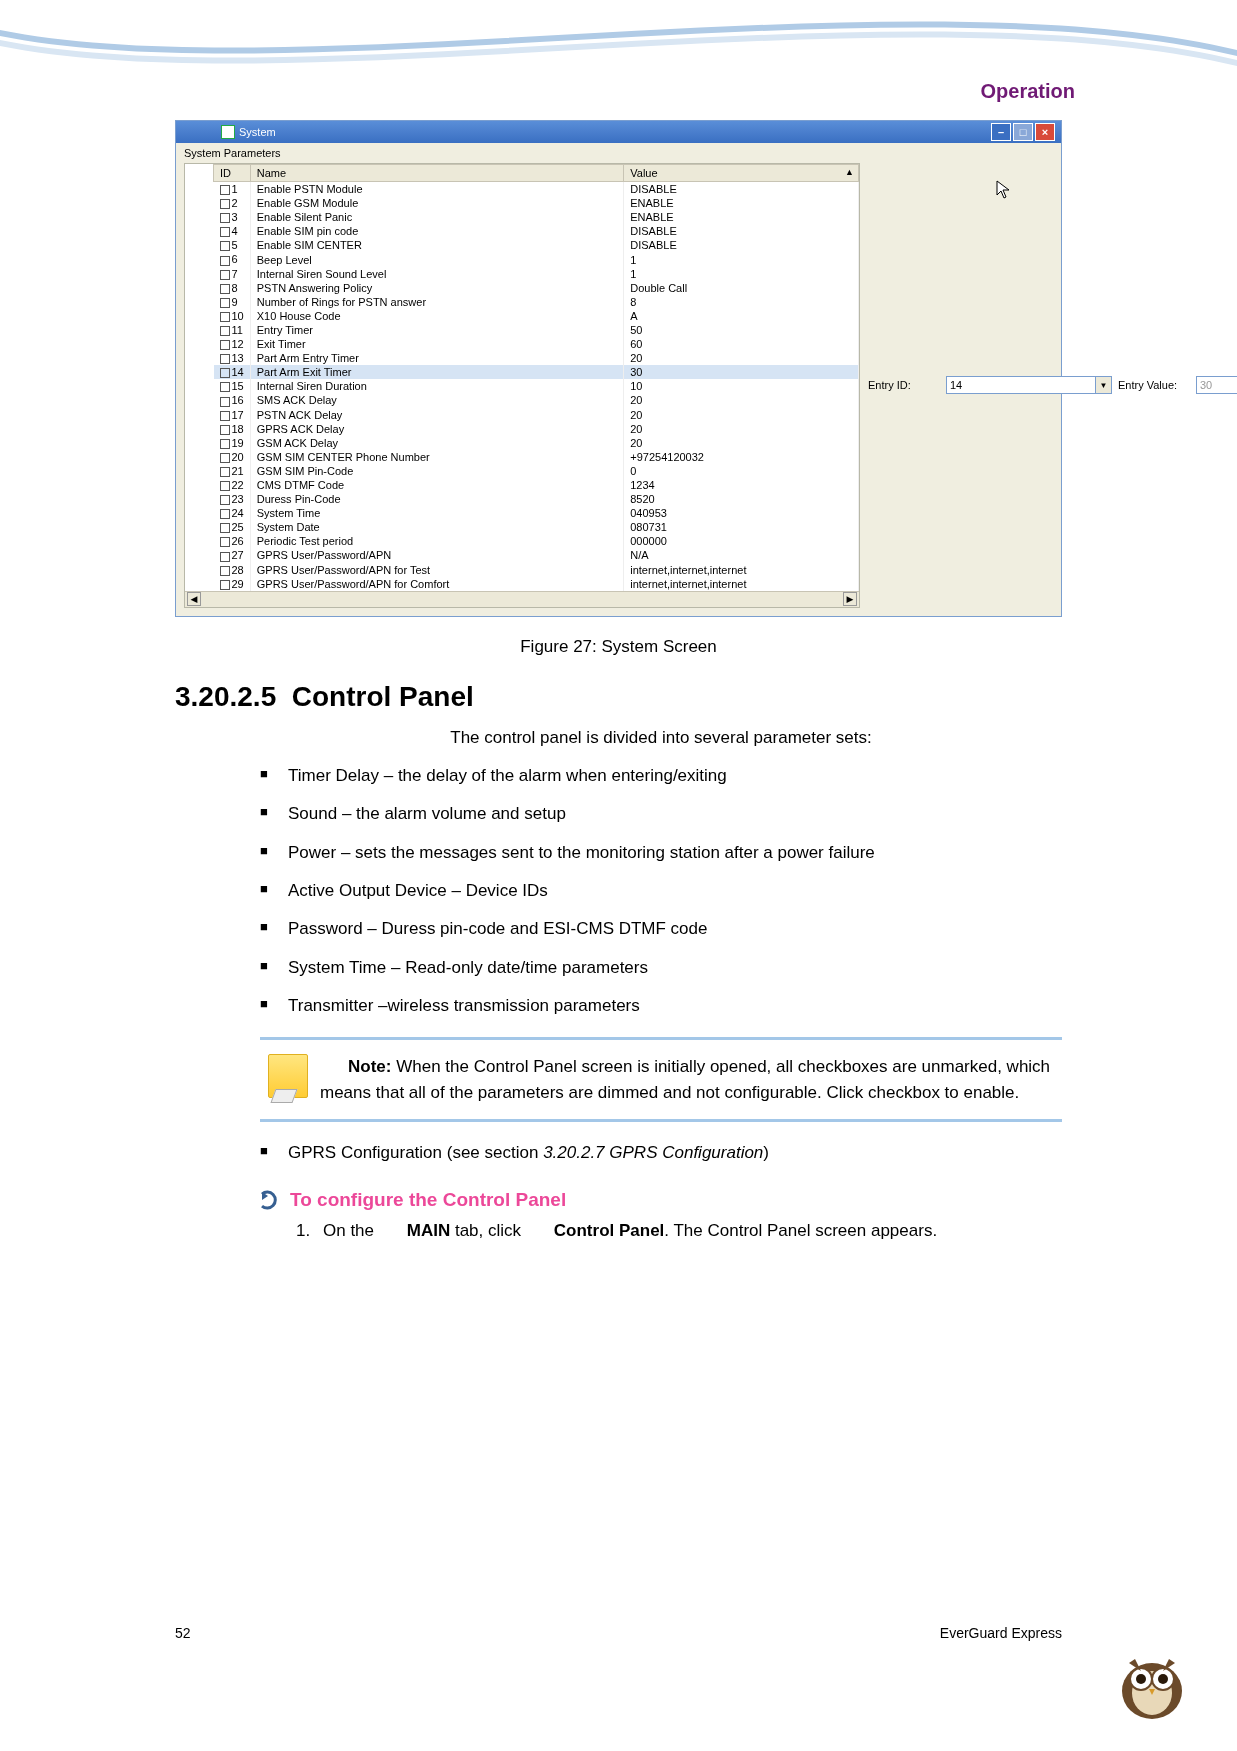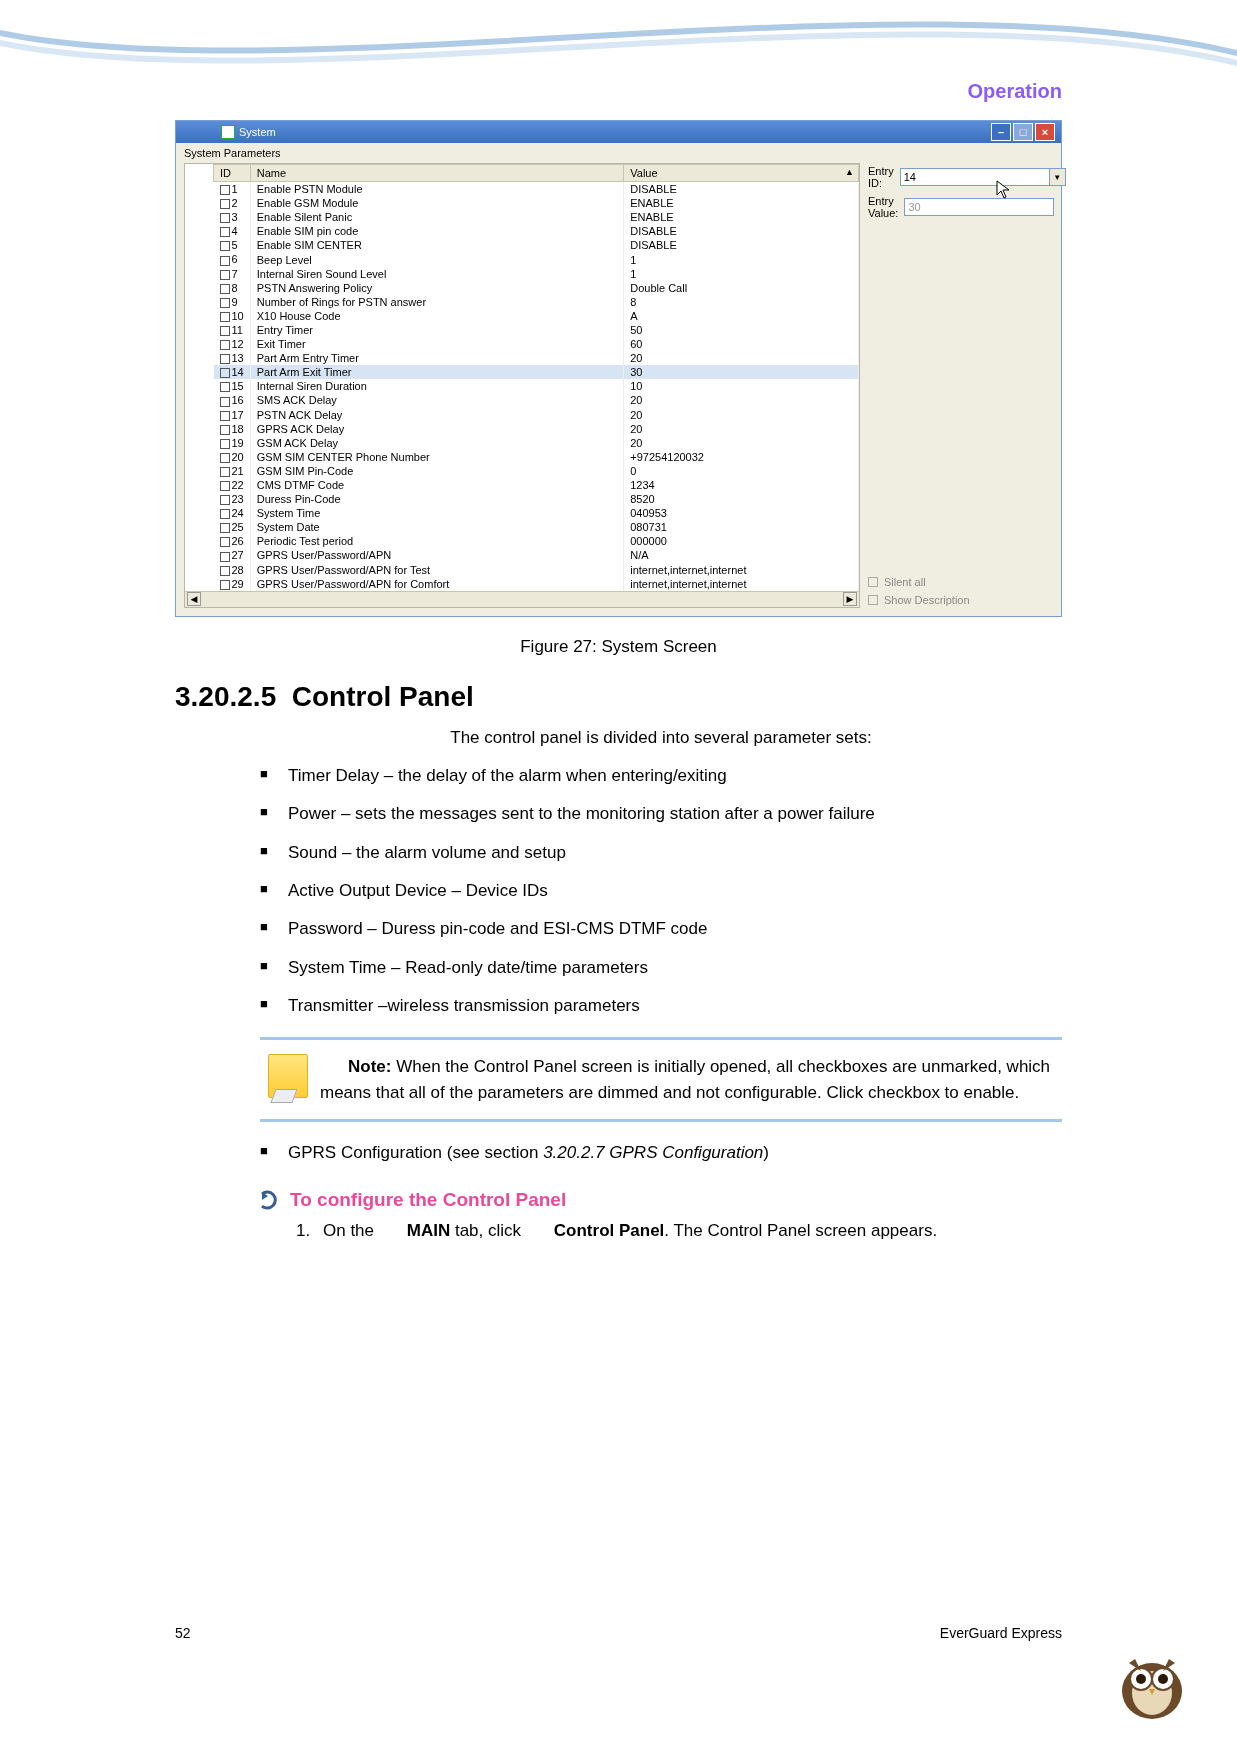--- a/index.html
+++ b/index.html
@@ -22,24 +22,24 @@
     position: absolute;
     top: 0;
     left: 0;
     width: 1237px;
     height: 120px;
     pointer-events: none;
   }
   .header-title {
     position: absolute;
     top: 80px;
-    right: 175px;
+    right: 162px;
     font-weight: bold;
     font-size: 20px;
-    color: #8b5cf6;
+    color: #701a75;
   }
   .content {
     padding: 120px 175px 0 175px;
   }
   
   .sys-window {
     border: 1px solid #7a9ecf;
     background: #f0eee0;
     width: 100%;
     margin: 0 auto 20px auto;
@@ -121,21 +121,21 @@
     border-top: 1px solid #c8c4b4;
     display:flex; align-items:center; justify-content:flex-end;
     padding: 0 2px;
   }
   .scroll-btn {
     width:14px;height:14px;background:#ece9d8;border:1px solid #999;display:flex;align-items:center;justify-content:center;font-size:9px;
   }
   .right-pane {
     width: 185px;
     padding: 2px 0;
-    display:flex; flex-direction:column; gap:6px;
+    display:flex; flex-direction:row; gap:6px;
     font-size: 11px;
   }
   .form-row { display:flex; align-items:center; gap:6px; }
   .form-row label { width: 72px; }
   .input-combo, .input-text {
     flex:1; height:18px; border:1px solid #7a9ecf; background:#fff; padding:1px 3px; font-size:11px;
   }
   .input-text[disabled]{ color:#999; background:#fff; }
   .combo-wrap { display:flex; flex:1; }
   .combo-btn { width:16px;height:18px;border:1px solid #7a9ecf;border-left:none;background:#ece9d8;display:flex;align-items:center;justify-content:center;font-size:8px; }
@@ -427,22 +427,22 @@
   <div class="figcap">Figure 27: System Screen</div>
 
   <h3 class="section">
     <span>3.20.2.5</span>&nbsp;&nbsp;<span>Control Panel</span>
   </h3>
 
   <div class="body-text">The control panel is divided into several parameter sets:</div>
 
   <ul class="sq" id="bullets">
         <li class="list-text">Timer Delay – the delay of the alarm when entering/exiting</li>
+        <li class="list-text">Sound – the alarm volume and setup</li>
         <li class="list-text">Power – sets the messages sent to the monitoring station after a power failure</li>
-        <li class="list-text">Sound – the alarm volume and setup</li>
         <li class="list-text">Active Output Device – Device IDs</li>
         <li class="list-text">Password – Duress pin-code and ESI-CMS DTMF code</li>
         <li class="list-text">System Time – Read-only date/time parameters</li>
         <li class="list-text">Transmitter –wireless transmission parameters</li>
       </ul>
 
   <div class="note-block">
     <div class="note-icon"></div>
     <div>
       <b>Note:</b><span> When the Control Panel screen is initially opened, all checkboxes are unmarked, which means that all of the parameters are dimmed and not configurable. Click checkbox to enable.</span>

